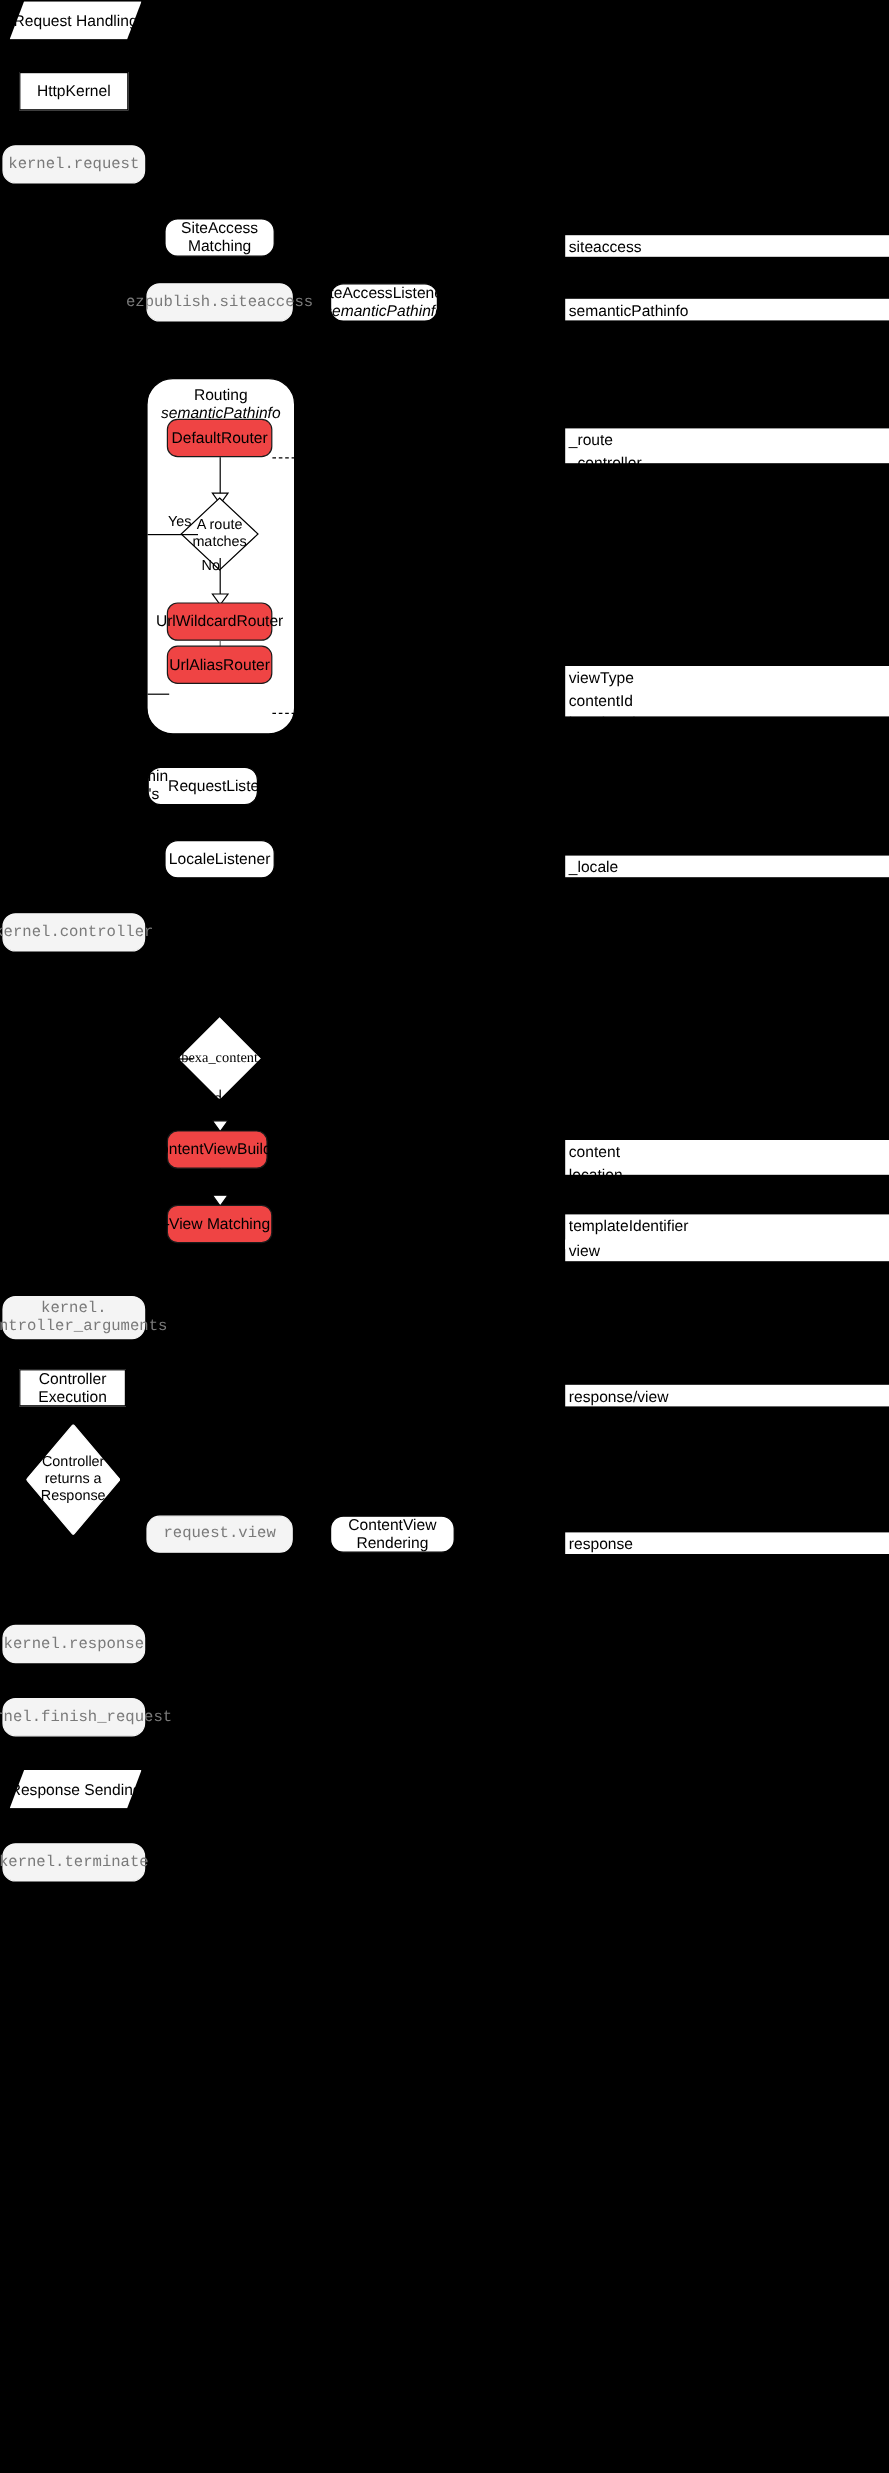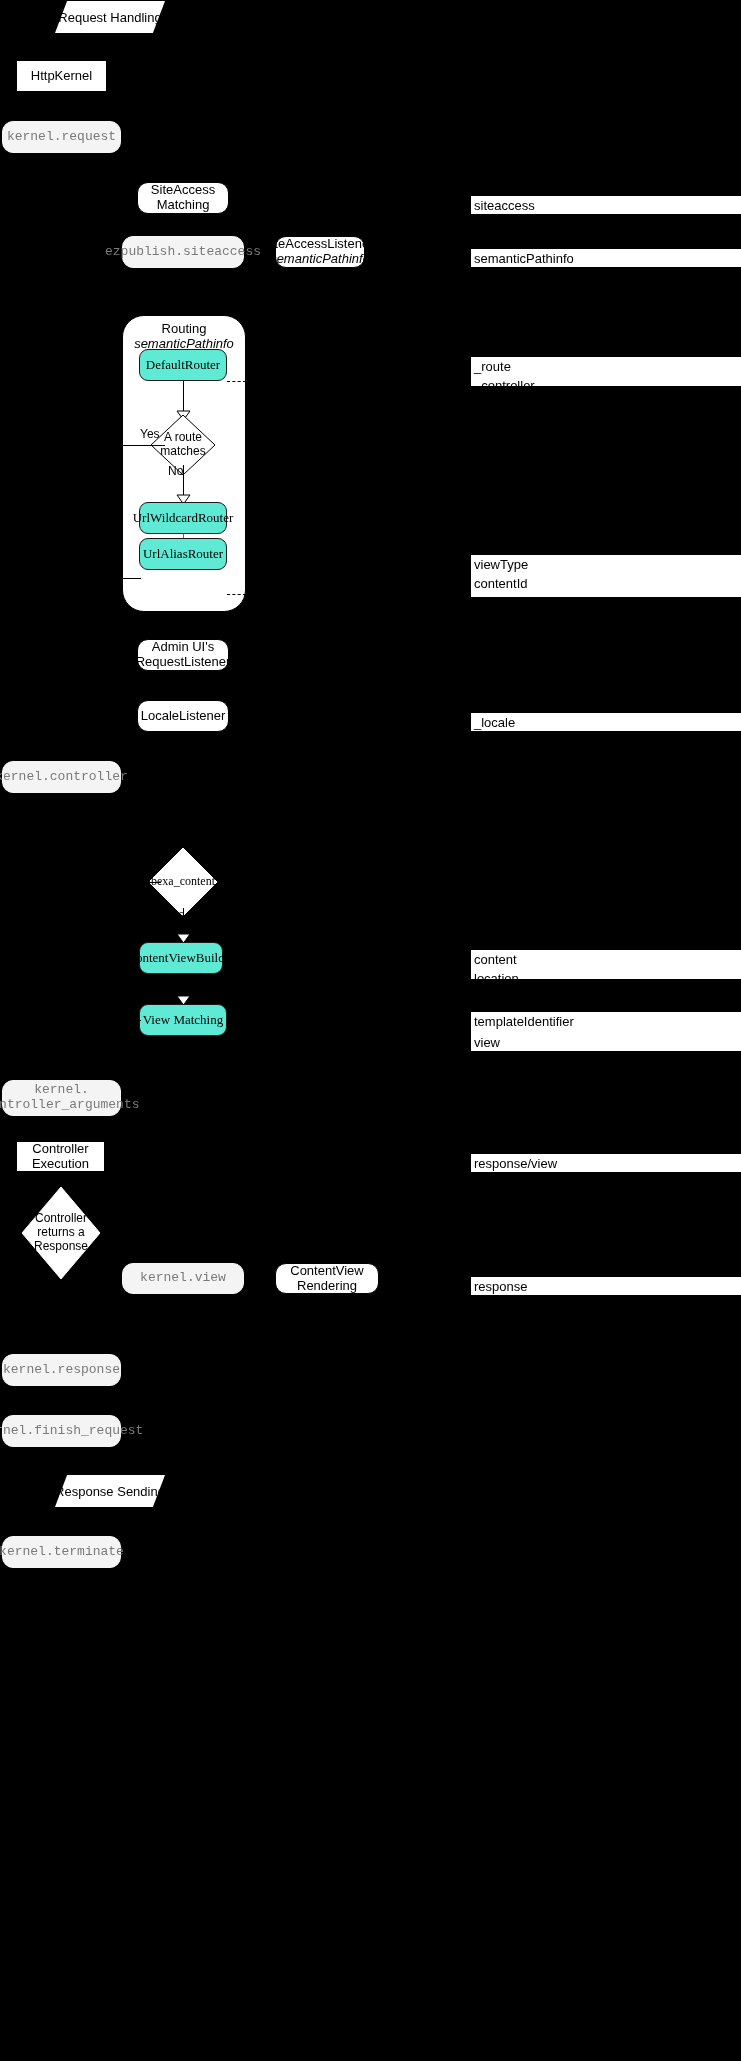--- a/index.html
+++ b/index.html
@@ -11,28 +11,28 @@
   .node{position:absolute;box-sizing:border-box;display:flex;align-items:center;
         justify-content:center;text-align:center;line-height:1.15;}
 
   
   .rect{background:#ffffff;border:1px solid #000;font-size:13px;}
 
   
   .round{background:#ffffff;border:1px solid #000;border-radius:11px;font-size:13px;}
 
   
-  .innerbox{background:#5eead4;border:1px solid #1a1a1a;border-radius:9px;font-size:13px;font-family:Liberation Serif, serif;}
+  .innerbox{background:#ef4444;border:1px solid #1a1a1a;border-radius:9px;font-size:13px;}
 
   
   .event{background:#f4f4f4;border:1px solid #f4f4f4;border-radius:11px;
          font-family:"Liberation Mono",monospace;font-size:13px;color:#7a7a7a;}
 
   
-  .banner{position:absolute;margin-left:47px;}
+  .banner{position:absolute;}
   .banner .shape{position:absolute;left:0;top:0;width:100%;height:100%;
        background:#ffffff;
        clip-path:polygon(11% 0%, 100% 0%, 89% 100%, 0% 100%);}
   .banner .lbl{position:absolute;left:0;top:0;width:100%;height:100%;
        display:flex;align-items:center;justify-content:center;font-size:13px;z-index:2;}
 
   
   .group{position:absolute;background:#ffffff;border:1px solid #000;border-radius:22px;}
   .group-title{position:absolute;left:0;top:6px;width:100%;text-align:center;
        font-size:13px;line-height:1.15;}
@@ -136,21 +136,21 @@
   <svg class="arrowhead" style="left:177px;top:555px;width:13px;height:10px;" viewBox="0 0 13 10">
     <polygon points="0,0 13,0 6.5,9" fill="#ffffff" stroke="#000" stroke-width="1"></polygon>
   </svg>
 
   <div class="node innerbox" style="left:139px;top:538px;width:88px;height:32px;">
     <span>UrlAliasRouter</span>
   </div>
   <div class="ln hln" style="left:123px;top:578px;width:18px;"></div>
   <div class="dash" style="left:227px;top:594px;width:19px;"></div>
 
-  <div class="node round" style="left:137px;top:639px;width:92px;height:32px;flex-direction:column;">
+  <div class="node round" style="left:123px;top:639px;width:92px;height:32px;flex-direction:row;">
     <span>Admin UI's</span>
     <span>RequestListener</span>
   </div>
 
   <div class="node round" style="left:137px;top:700px;width:92px;height:32px;">
     <span>LocaleListener</span>
   </div>
 
   <div class="node event" style="left:2px;top:761px;width:119px;height:32px;">
     <span>kernel.controller</span>
@@ -199,21 +199,21 @@
   </div>
 
   <div class="diamond diamond-fill" style="left:22px;top:1187px;width:78px;height:92px;">
     <svg width="78" height="92" viewBox="0 0 78 92">
       <polygon points="39,0 78,46 39,92 0,46"></polygon>
     </svg>
     <div class="dtext">Controller<br>returns a<br>Response</div>
   </div>
 
   <div class="node event" style="left:122px;top:1263px;width:122px;height:31px;">
-    <span>kernel.view</span>
+    <span>request.view</span>
   </div>
 
   <div class="node round" style="left:275px;top:1263px;width:104px;height:31px;">
     <span>ContentView Rendering</span>
   </div>
 
   <div class="node event" style="left:2px;top:1354px;width:119px;height:32px;">
     <span>kernel.response</span>
   </div>
 

